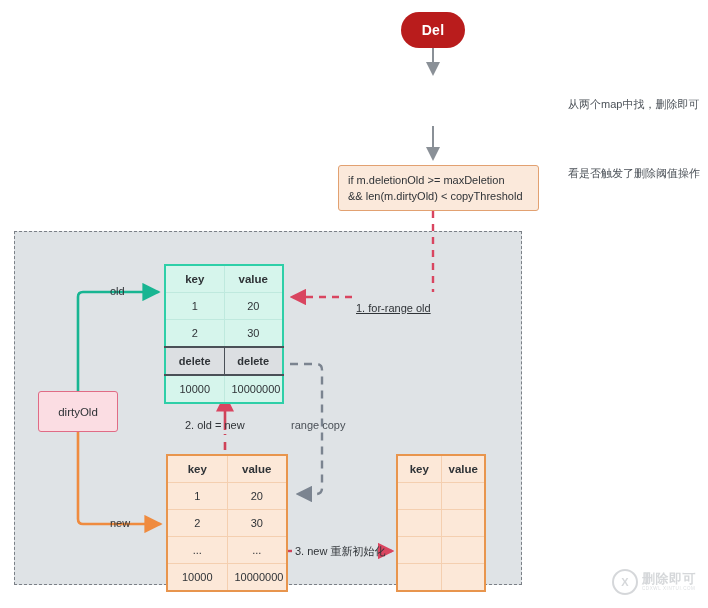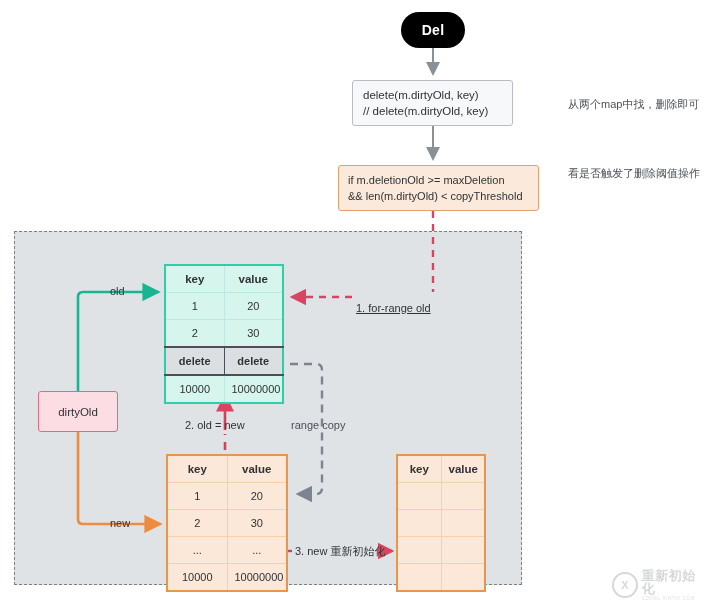--- a/index.html
+++ b/index.html
@@ -18,21 +18,21 @@
     width: 708px;
     height: 608px;
     background: #ffffff;
   }
   .abs { position: absolute; }
 
   
   .node-del {
     left: 401px; top: 12px;
     width: 64px; height: 36px;
-    background: #000000;
+    background: #b91c1c;
     border-radius: 18px;
     color: #ffffff;
     font-size: 14px;
     font-weight: bold;
     display: flex;
     align-items: center;
     justify-content: center;
     letter-spacing: .3px;
   }
   .node-code {
@@ -251,24 +251,20 @@
     <line x1="225" y1="430" x2="225" y2="396" stroke="#cf4258" stroke-width="2.6" marker-end="url(#ah-red)"></line>
 
     <line x1="281" y1="551" x2="292" y2="551" stroke="#cf4258" stroke-width="2.4"></line>
     <line x1="381" y1="551" x2="392" y2="551" stroke="#cf4258" stroke-width="2.4" marker-end="url(#ah-red)"></line>
   </svg>
 
   <div class="abs node-del">
     <span>Del</span>
   </div>
 
-  <div class="abs node-code">
-    <span class="line">delete(m.dirtyOld, key)</span>
-    <span class="line">// delete(m.dirtyOld, key)</span>
-  </div>
 
   <div class="abs node-cond">
     <span class="line">if m.deletionOld &gt;= maxDeletion</span>
     <span class="line">&amp;&amp; len(m.dirtyOld) &lt; copyThreshold</span>
   </div>
 
   <div class="abs side-note" style="left:568px; top:97px;">从两个map中找，删除即可</div>
   <div class="abs side-note" style="left:568px; top:166px;">看是否触发了删除阈值操作</div>
 
   <div class="abs safemap">
@@ -355,18 +351,18 @@
         <td>&nbsp;</td>
       </tr>
     </tbody>
   </table>
 
   <div class="abs watermark">
     <div class="wm-logo">
       <span>X</span>
     </div>
     <div class="wm-text">
-      <span class="wm-main">重新初始化</span>
+      <span class="wm-main">删除即可</span>
       <span class="wm-sub">CDXWL XINTUI.COM</span>
     </div>
   </div>
 
 </div>
 
 </body></html>

